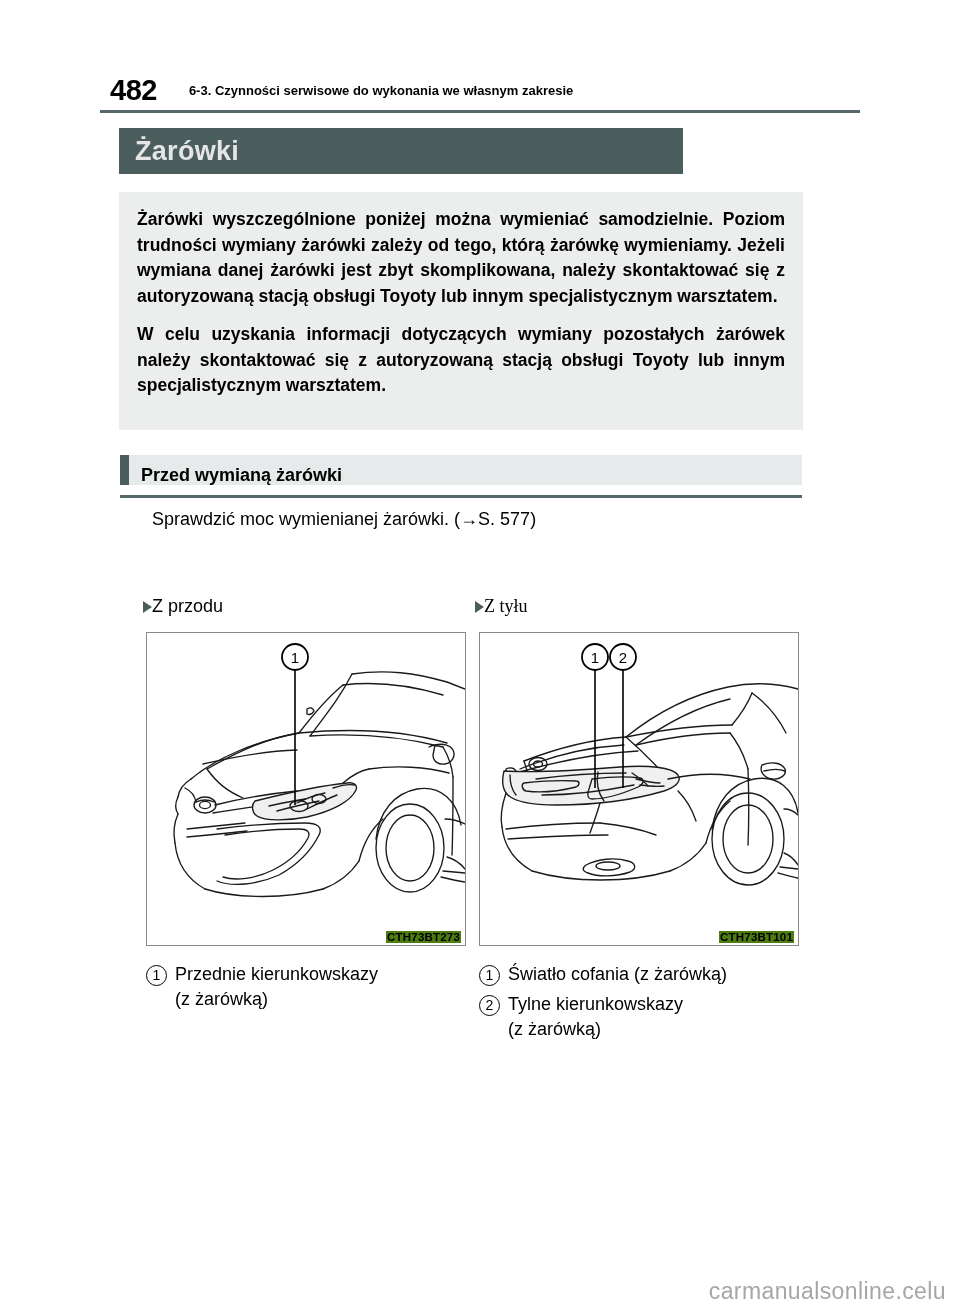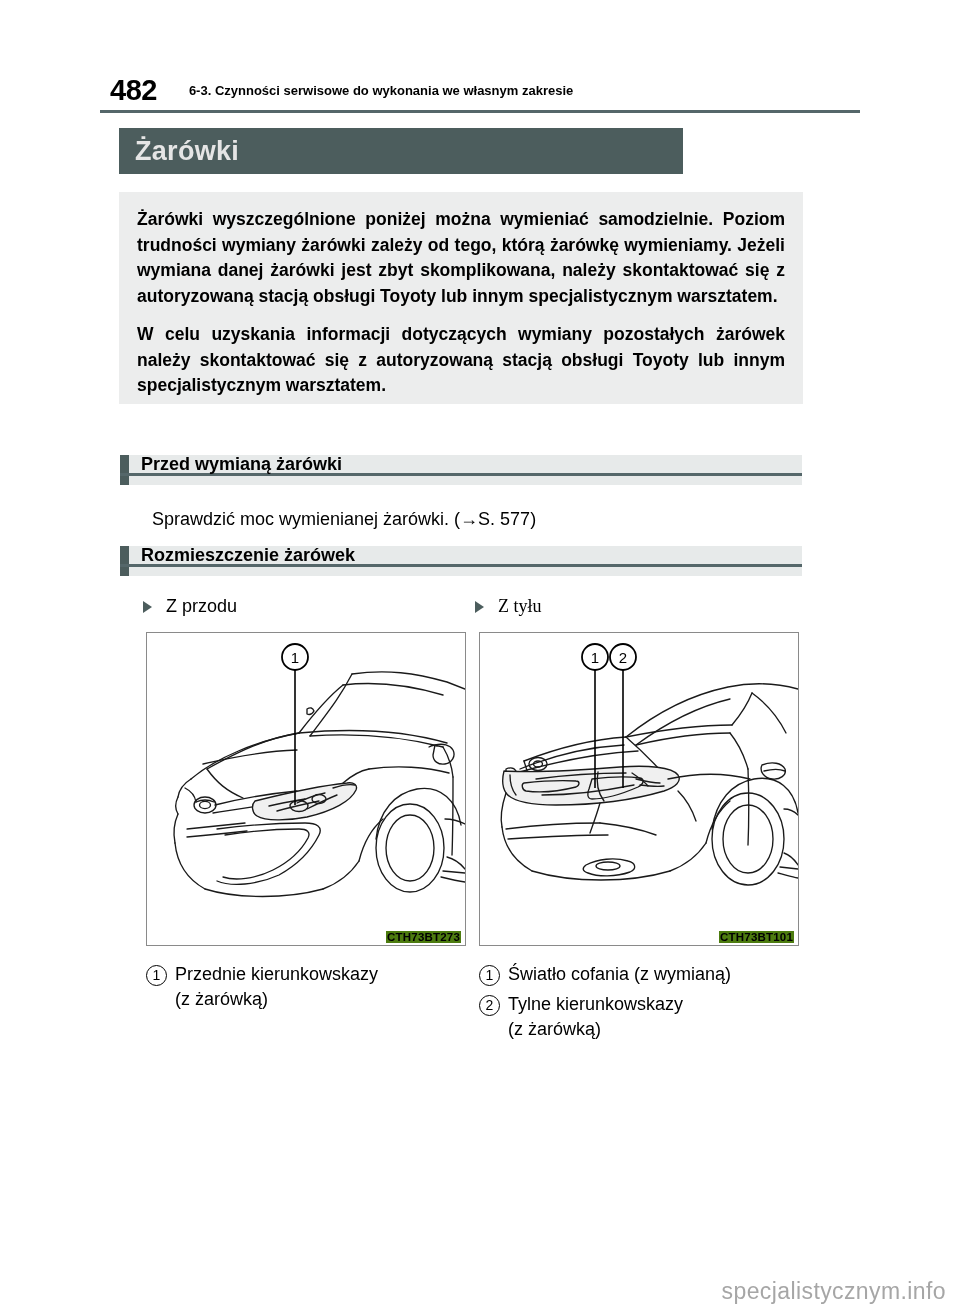--- a/index.html
+++ b/index.html
@@ -15,42 +15,42 @@
   .pagenum{font-size:29px;font-weight:bold;letter-spacing:-0.5px;}
   .runtitle{font-size:13px;margin-left:32px;font-weight:bold;}
   .headrule{position:absolute;left:100px;top:110px;width:760px;height:3px;background:#55676a;}
 
   
   .titlebar{position:absolute;left:119px;top:128px;width:564px;height:46px;background:#4c5d5d;}
   .titlebar .t{position:absolute;left:16px;top:50%;transform:translateY(-50%);
     color:#e5e5e5;font-size:27px;font-weight:bold;letter-spacing:0.3px;}
 
   
-  .introbox{position:absolute;left:119px;top:192px;width:684px;height:212px;background:#eceded;}
+  .introbox{position:absolute;left:119px;top:192px;width:684px;height:238px;background:#eceded;}
   .introbox p{margin:0;font-size:17.5px;font-weight:bold;line-height:25.5px;
     text-align:justify;color:#000;}
   .introbox .pad{position:absolute;left:18px;top:15px;width:648px;}
   .introbox p.second{margin-top:13px;}
 
   
-  .sechead{position:absolute;height:18px;border-radius:7px;}
+  .sechead{position:absolute;height:40px;border-radius:7px;}
   .sechead .tab{position:absolute;left:0;top:0;width:9px;height:30px;background:#4c5d5d;}
   .sechead .bg{position:absolute;left:9px;top:0;right:0;height:30px;background:#e7eaea;}
   .sechead .ul{position:absolute;left:0;bottom:-3px;width:100%;height:3px;background:#55676a;}
   .sechead .lbl{position:absolute;left:21px;top:50%;transform:translateY(-50%);
     font-size:18px;font-weight:bold;}
 
   #sechead1{left:120px;top:455px;width:682px;}
   #sechead2{left:120px;top:546px;width:682px;}
 
   
   .bodyline{position:absolute;left:152px;top:509px;font-size:18px;}
 
   
-  .subhead{position:absolute;font-size:18px;display:flex;align-items:center;gap:14px;}
+  .subhead{position:absolute;font-size:18px;display:flex;align-items:center;gap:0;}
   .tri{display:inline-block;width:0;height:0;border-left:9px solid #4c5d5d;
     border-top:6px solid transparent;border-bottom:6px solid transparent;}
   #subhead-front{left:143px;top:596px;}
   #subhead-rear{left:475px;top:596px;font-family:Liberation Serif, serif;}
 
   
   .figbox{position:absolute;top:632px;height:312px;border:1px solid #8a8a8a;background:#fff;overflow:hidden;}
   #fig-front{left:146px;width:318px;}
   #fig-rear{left:479px;width:318px;}
   .figcode{position:absolute;right:4px;bottom:2px;font-size:11.5px;font-weight:bold;
@@ -92,26 +92,20 @@
   </div>
 
   <div class="sechead" id="sechead1">
     <div class="tab"></div>
     <div class="bg"></div>
     <div class="ul"></div>
     <span class="lbl">Przed wymianą żarówki</span>
   </div>
   <div class="bodyline">Sprawdzić moc wymienianej żarówki. (→S. 577)</div>
 
-  <div class="sechead" id="sechead2">
-    <div class="tab"></div>
-    <div class="bg"></div>
-    <div class="ul"></div>
-    <span class="lbl">Rozmieszczenie żarówek</span>
-  </div>
 
   <div class="subhead" id="subhead-front">
     <span class="tri"></span>
     <span>Z przodu</span>
   </div>
   <div class="subhead" id="subhead-rear">
     <span class="tri"></span>
     <span>Z tyłu</span>
   </div>
 
@@ -295,24 +289,24 @@
     <div class="capitem">
       <div class="capnum">1</div>
       <div class="captext" style="white-space:pre-line">Przednie kierunkowskazy
 (z żarówką)</div>
     </div>
   </div>
 
   <div class="caplist" id="cap-rear">
     <div class="capitem">
       <div class="capnum">1</div>
-      <div class="captext" style="white-space:pre-line">Światło cofania (z wymianą)</div>
+      <div class="captext" style="white-space:pre-line">Światło cofania (z żarówką)</div>
     </div>
     <div class="capitem">
       <div class="capnum">2</div>
       <div class="captext" style="white-space:pre-line">Tylne kierunkowskazy
 (z żarówką)</div>
     </div>
   </div>
 
-  <div class="watermark">specjalistycznym.info</div>
+  <div class="watermark">carmanualsonline.celu</div>
 
 </div>
 
 </body></html>

